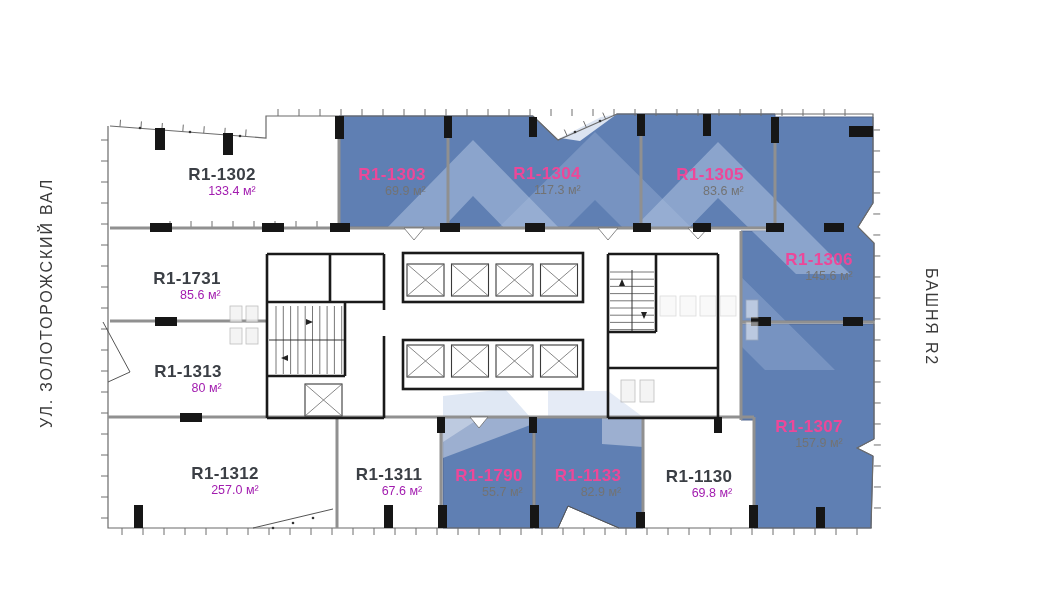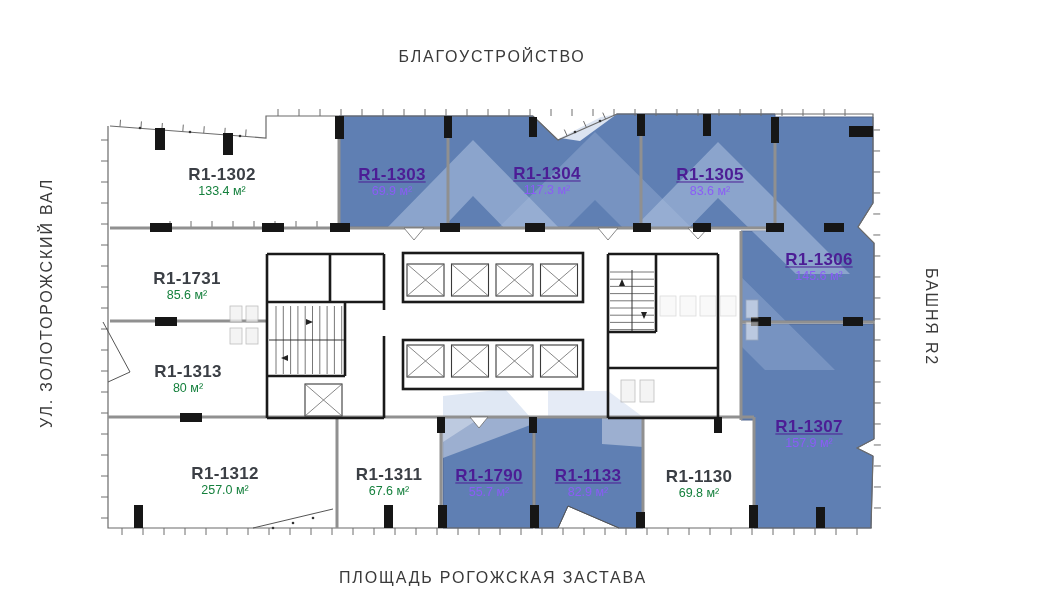--- a/index.html
+++ b/index.html
@@ -1,23 +1,23 @@
 <!DOCTYPE html>
 <html><head>
 <meta charset="utf-8">
 <style>
   html,body{margin:0;padding:0;background:#fff;font-family:"Liberation Sans",sans-serif;}
   .stage{position:relative;width:1042px;height:608px;background:#fff;overflow:hidden;}
   .stage > svg{position:absolute;left:0;top:0;}
-  .ulabel{position:absolute;transform:translate(-50%,-50%);text-align:center;line-height:1.12;
+  .ulabel{position:absolute;transform:translate(-50%,-50%);text-align:right;line-height:1.12;
           white-space:nowrap;cursor:pointer;}
   .uid{font-size:17px;font-weight:bold;color:#3b3f45;letter-spacing:.3px;}
-  .uarea{font-size:12.5px;color:#15803d;}
-  .avail .uid{color:#4c1d95;text-decoration:underline;}
-  .avail .uarea{color:#8b5cf6;}
+  .uarea{font-size:12.5px;color:#a21caf;}
+  .avail .uid{color:#ec4899;}
+  .avail .uarea{color:#737373;}
   .edge{position:absolute;color:#3a3a3a;font-size:16px;letter-spacing:1.8px;white-space:nowrap;}
   .edge-top{left:492px;top:57px;transform:translate(-50%,-50%);}
   .edge-bottom{left:493px;top:578px;transform:translate(-50%,-50%);}
   .edge-left{left:47px;top:303px;transform:translate(-50%,-50%) rotate(-90deg);}
   .edge-right{left:931px;top:317px;transform:translate(-50%,-50%) rotate(90deg);}
 </style>
 </head>
 <body>
 
 <div class="stage">
@@ -380,17 +380,15 @@
   </div>
   <div class="ulabel" style="left:225px;top:481px">
     <div class="uid">R1-1312</div>
     <div class="uarea">257.0 м²</div>
   </div>
   <div class="ulabel" style="left:188px;top:379px">
     <div class="uid">R1-1313</div>
     <div class="uarea">80 м²</div>
   </div>
 
-  <div class="edge edge-top">БЛАГОУСТРОЙСТВО</div>
-  <div class="edge edge-bottom">ПЛОЩАДЬ РОГОЖСКАЯ ЗАСТАВА</div>
   <div class="edge edge-left">УЛ. ЗОЛОТОРОЖСКИЙ ВАЛ</div>
   <div class="edge edge-right">БАШНЯ R2</div>
 </div>
 
 </body></html>

